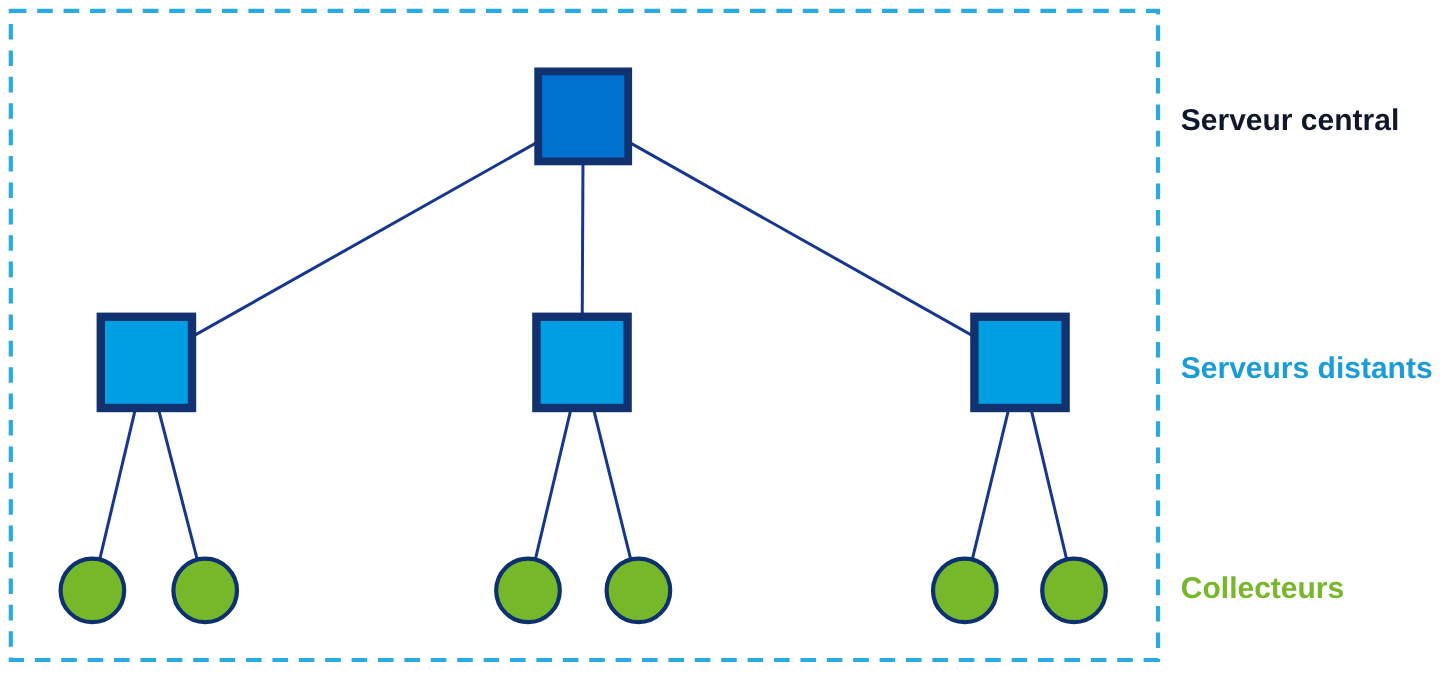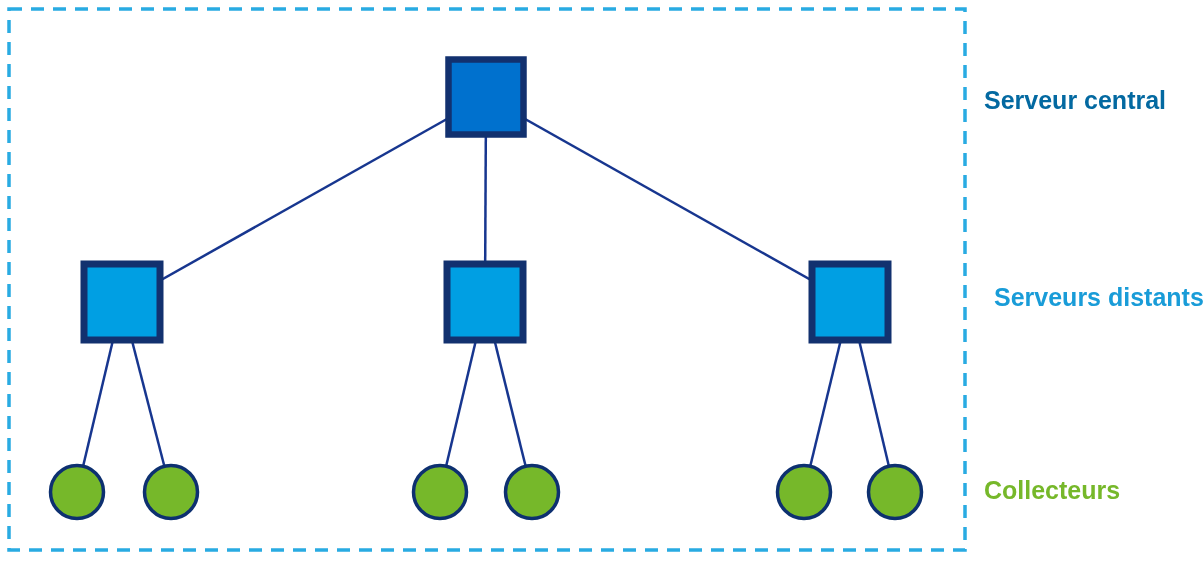--- a/index.html
+++ b/index.html
@@ -23,21 +23,21 @@
   }
   .lbl {
     position: absolute;
     font-weight: bold;
     font-size: 25px;
     line-height: 28px;
     white-space: nowrap;
     letter-spacing: 0px;
   }
   .lbl-central   { left: 984px; top: 86px;  }
-  .lbl-distant   { left: 984px; top: 283px; margin-left: 10px; }
+  .lbl-distant   { left: 984px; top: 293px; }
   .lbl-collector { left: 984px; top: 476px; }
 </style>
 </head>
 <body>
 
 <div class="stage">
   <svg id="diagram-svg" width="1203" height="564" viewBox="0 0 1203 564">
       <rect x="9" y="9" width="956" height="541" fill="none" stroke="#29ABE2" stroke-width="3.5" stroke-dasharray="13 9"></rect>
       <line x1="486" y1="97" x2="122" y2="302" stroke="#17368F" stroke-width="2.5"></line>
       <line x1="486" y1="97" x2="485" y2="302" stroke="#17368F" stroke-width="2.5"></line>
@@ -53,18 +53,18 @@
       <rect x="447" y="264" width="76" height="76" fill="#009FE3" stroke="#12316F" stroke-width="7"></rect>
       <rect x="812" y="264" width="76" height="76" fill="#009FE3" stroke="#12316F" stroke-width="7"></rect>
       <circle cx="77" cy="492" r="26.5" fill="#76B82A" stroke="#0D3070" stroke-width="3.5"></circle>
       <circle cx="171" cy="492" r="26.5" fill="#76B82A" stroke="#0D3070" stroke-width="3.5"></circle>
       <circle cx="440" cy="492" r="26.5" fill="#76B82A" stroke="#0D3070" stroke-width="3.5"></circle>
       <circle cx="532" cy="492" r="26.5" fill="#76B82A" stroke="#0D3070" stroke-width="3.5"></circle>
       <circle cx="804" cy="492" r="26.5" fill="#76B82A" stroke="#0D3070" stroke-width="3.5"></circle>
       <circle cx="895" cy="492" r="26.5" fill="#76B82A" stroke="#0D3070" stroke-width="3.5"></circle>
     </svg>
 
-  <div class="lbl lbl-central" style="color: #0369a1;">Serveur central</div>
+  <div class="lbl lbl-central" style="color: #0f172a;">Serveur central</div>
 
   <div class="lbl lbl-distant" style="color: rgb(25, 156, 216);">Serveurs distants</div>
 
   <div class="lbl lbl-collector" style="color: rgb(118, 184, 42); text-align: right;">Collecteurs</div>
 </div>
 
 </body></html>

